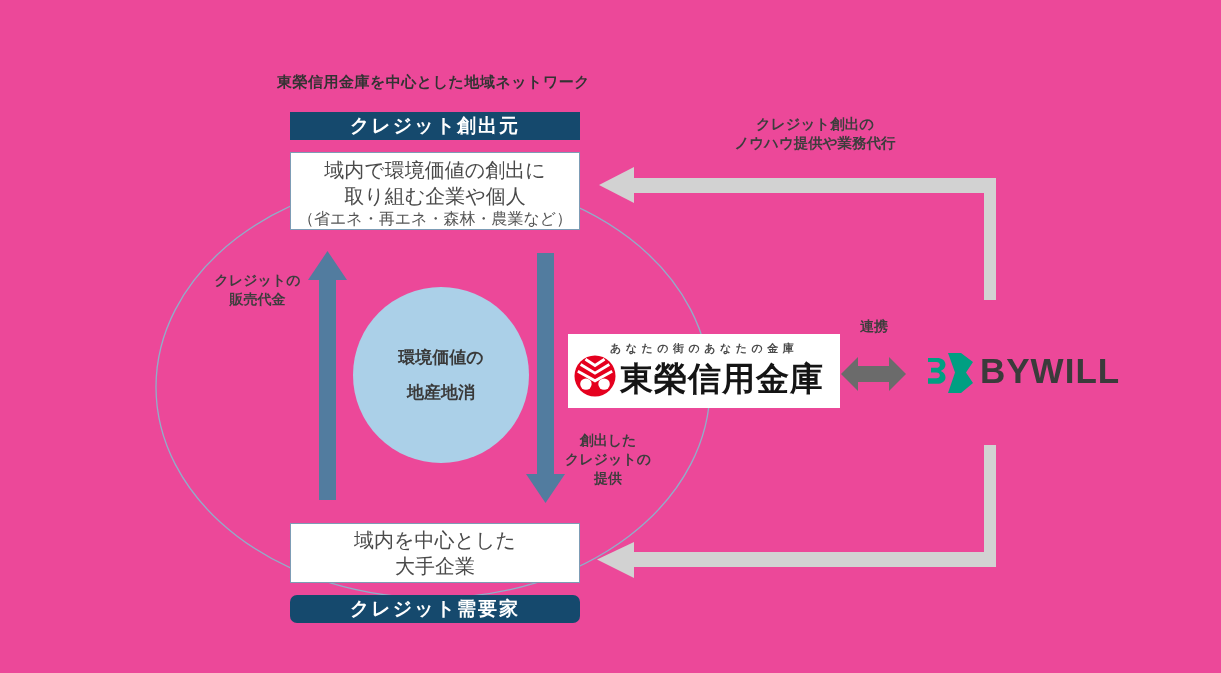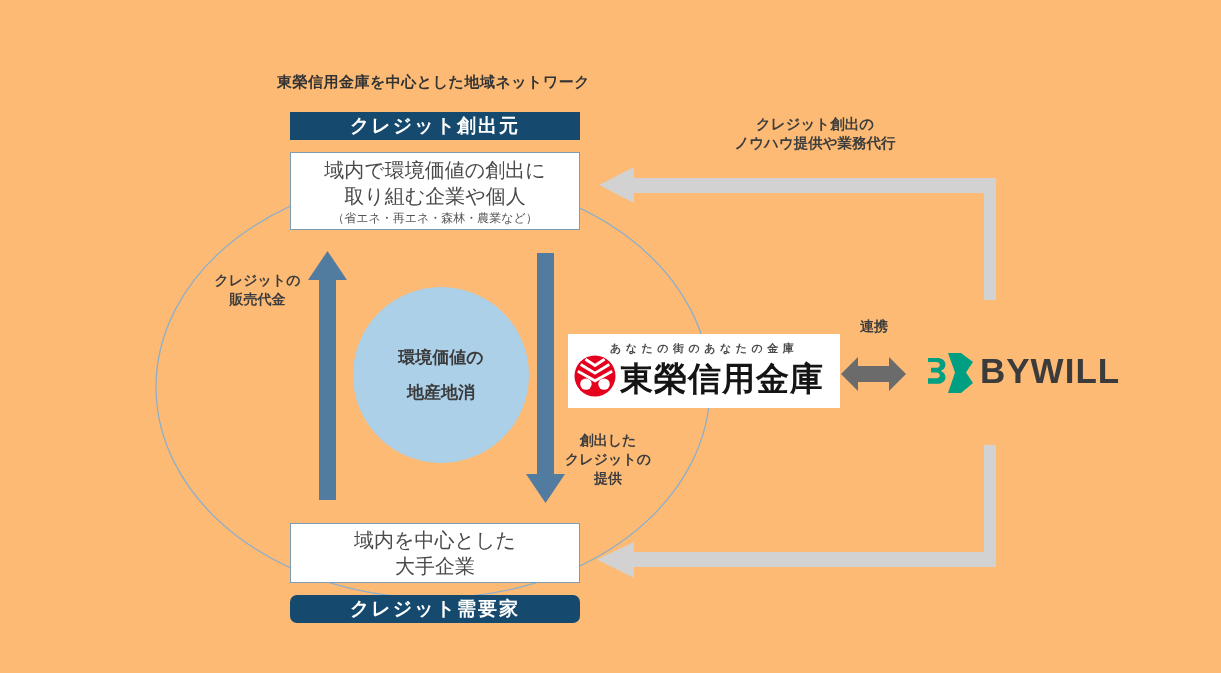--- a/index.html
+++ b/index.html
@@ -1,17 +1,17 @@
 <!DOCTYPE html>
 <html><head>
 <meta charset="utf-8">
 <style>
   html,body{margin:0;padding:0;background:#fff;}
   .canvas{
-    position:relative;width:1221px;height:673px;background:#fdba74;overflow:hidden;
+    position:relative;width:1221px;height:673px;background:#ec4899;overflow:hidden;
     font-family:"Liberation Sans","DejaVu Sans",sans-serif;color:#3d3d3d;
   }
   .abs{position:absolute;}
   svg.shapes{position:absolute;left:0;top:0;}
   
   .net-title{left:277px;top:73px;font-size:15px;font-weight:700;color:#333;letter-spacing:.5px;white-space:nowrap;}
   .banner{
     left:290px;width:290px;height:28px;background:#15496d;color:#fff;
     display:flex;align-items:center;justify-content:center;
     font-size:19px;font-weight:700;letter-spacing:2px;white-space:nowrap;
@@ -19,21 +19,21 @@
   .banner.top{top:112px;text-align:center;}
   .banner.bottom{top:595px;border-radius:7px;}
   .whitebox{
     left:290px;width:288px;background:#fff;border:1px solid #7d9cb5;
     display:flex;flex-direction:column;align-items:center;justify-content:center;
     text-align:center;color:#4a4a4a;
   }
   .whitebox.top{top:152px;height:76px;}
   .whitebox.bottom{top:523px;height:58px;}
   .whitebox .big{font-size:20px;line-height:26px;white-space:nowrap;}
-  .whitebox .note{font-size:12px;line-height:15px;margin-top:2px;color:#555;white-space:nowrap;}
+  .whitebox .note{font-size:16px;line-height:15px;margin-top:2px;color:#555;white-space:nowrap;}
   .sidelabel{text-align:center;font-size:14px;font-weight:700;line-height:19px;color:#3d3d3d;}
   .payment{left:200px;top:271px;width:115px;}
   .provision{left:558px;top:431px;width:100px;}
   .bluecircle{
     left:353px;top:287px;width:176px;height:176px;border-radius:50%;
     background:#abd0e8;display:flex;flex-direction:column;align-items:center;justify-content:center;
     text-align:center;font-size:17px;font-weight:600;line-height:25px;color:#3a3a3a;gap:10px;
   }
   
   .flowlabel{width:310px;text-align:center;font-size:14.5px;font-weight:700;line-height:19px;color:#3d3d3d;}

